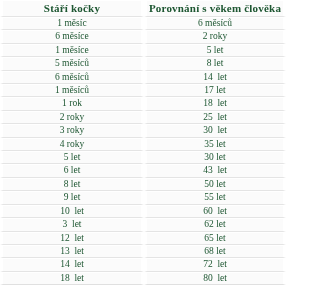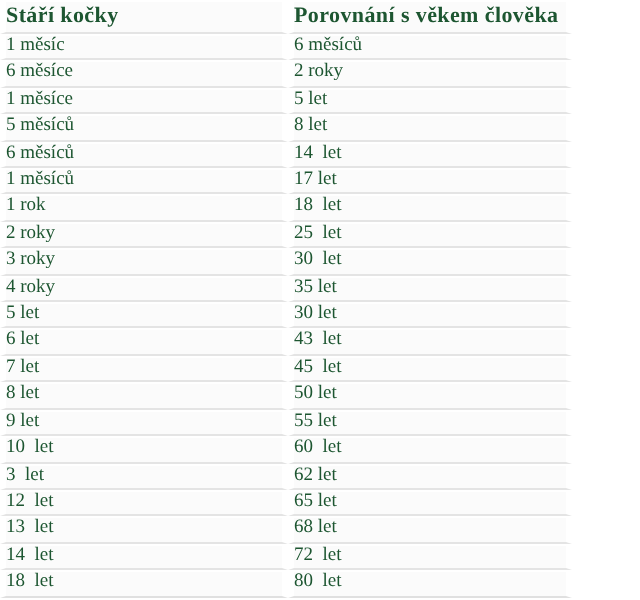--- a/index.html
+++ b/index.html
@@ -18,21 +18,21 @@
     border-collapse: separate;
     border-spacing: 0;
     table-layout: fixed;
   }
   #age-table col.col-left { width: 144px; }
   #age-table col.col-right { width: 142px; }
 
   #age-table th,
   #age-table td {
     color: #1d5631;
-    text-align: left;
+    text-align: center;
     vertical-align: middle;
     background: #fbfbfb;
     border-top: 1px solid #ffffff;
     border-bottom: 1px solid #e4e4e4;
     border-left: 3px solid #ffffff;
     border-right: 3px solid #ffffff;
     padding: 0;
     overflow: hidden;
     white-space: pre;
   }
@@ -110,24 +110,20 @@
       </tr>
       <tr>
         <td>5 let</td>
         <td>30 let</td>
       </tr>
       <tr>
         <td>6 let</td>
         <td>43  let</td>
       </tr>
       <tr>
-        <td>7 let</td>
-        <td>45  let</td>
-      </tr>
-      <tr>
         <td>8 let</td>
         <td>50 let</td>
       </tr>
       <tr>
         <td>9 let</td>
         <td>55 let</td>
       </tr>
       <tr>
         <td>10  let</td>
         <td>60  let</td>

